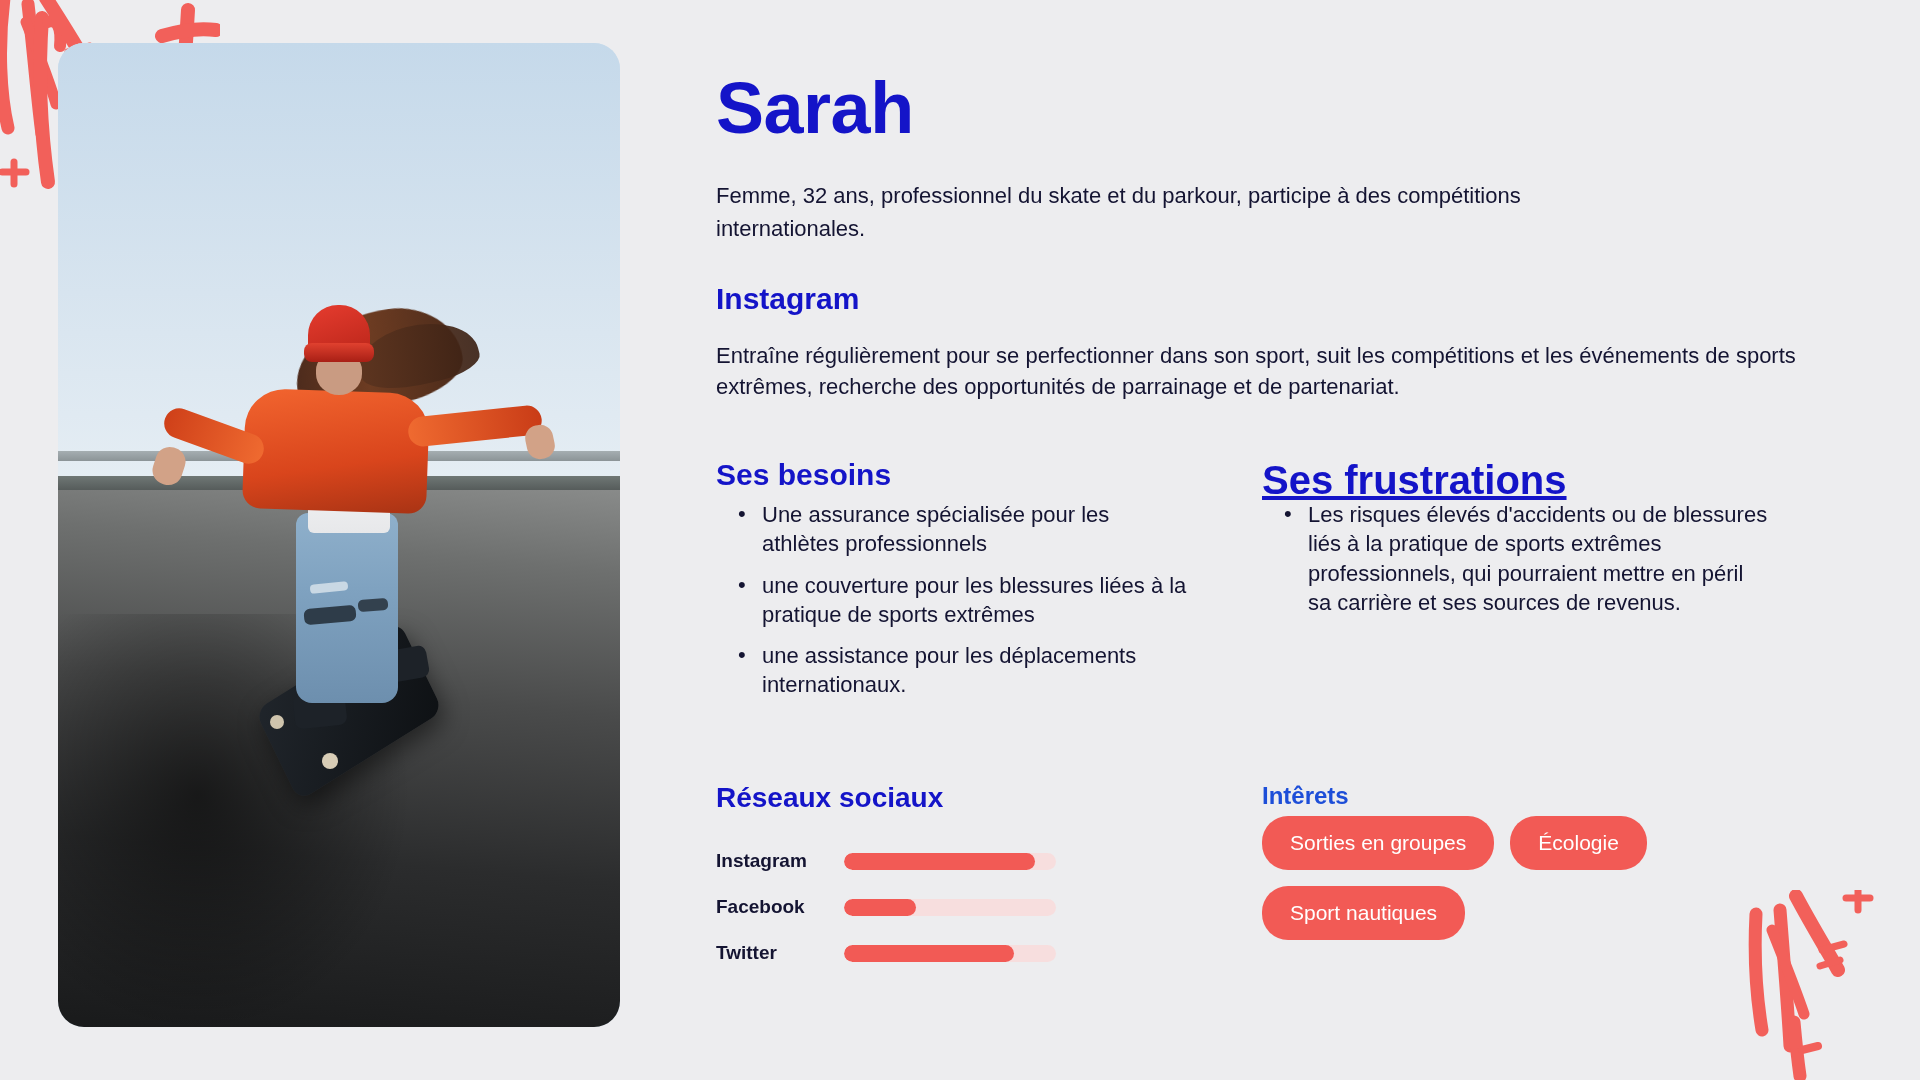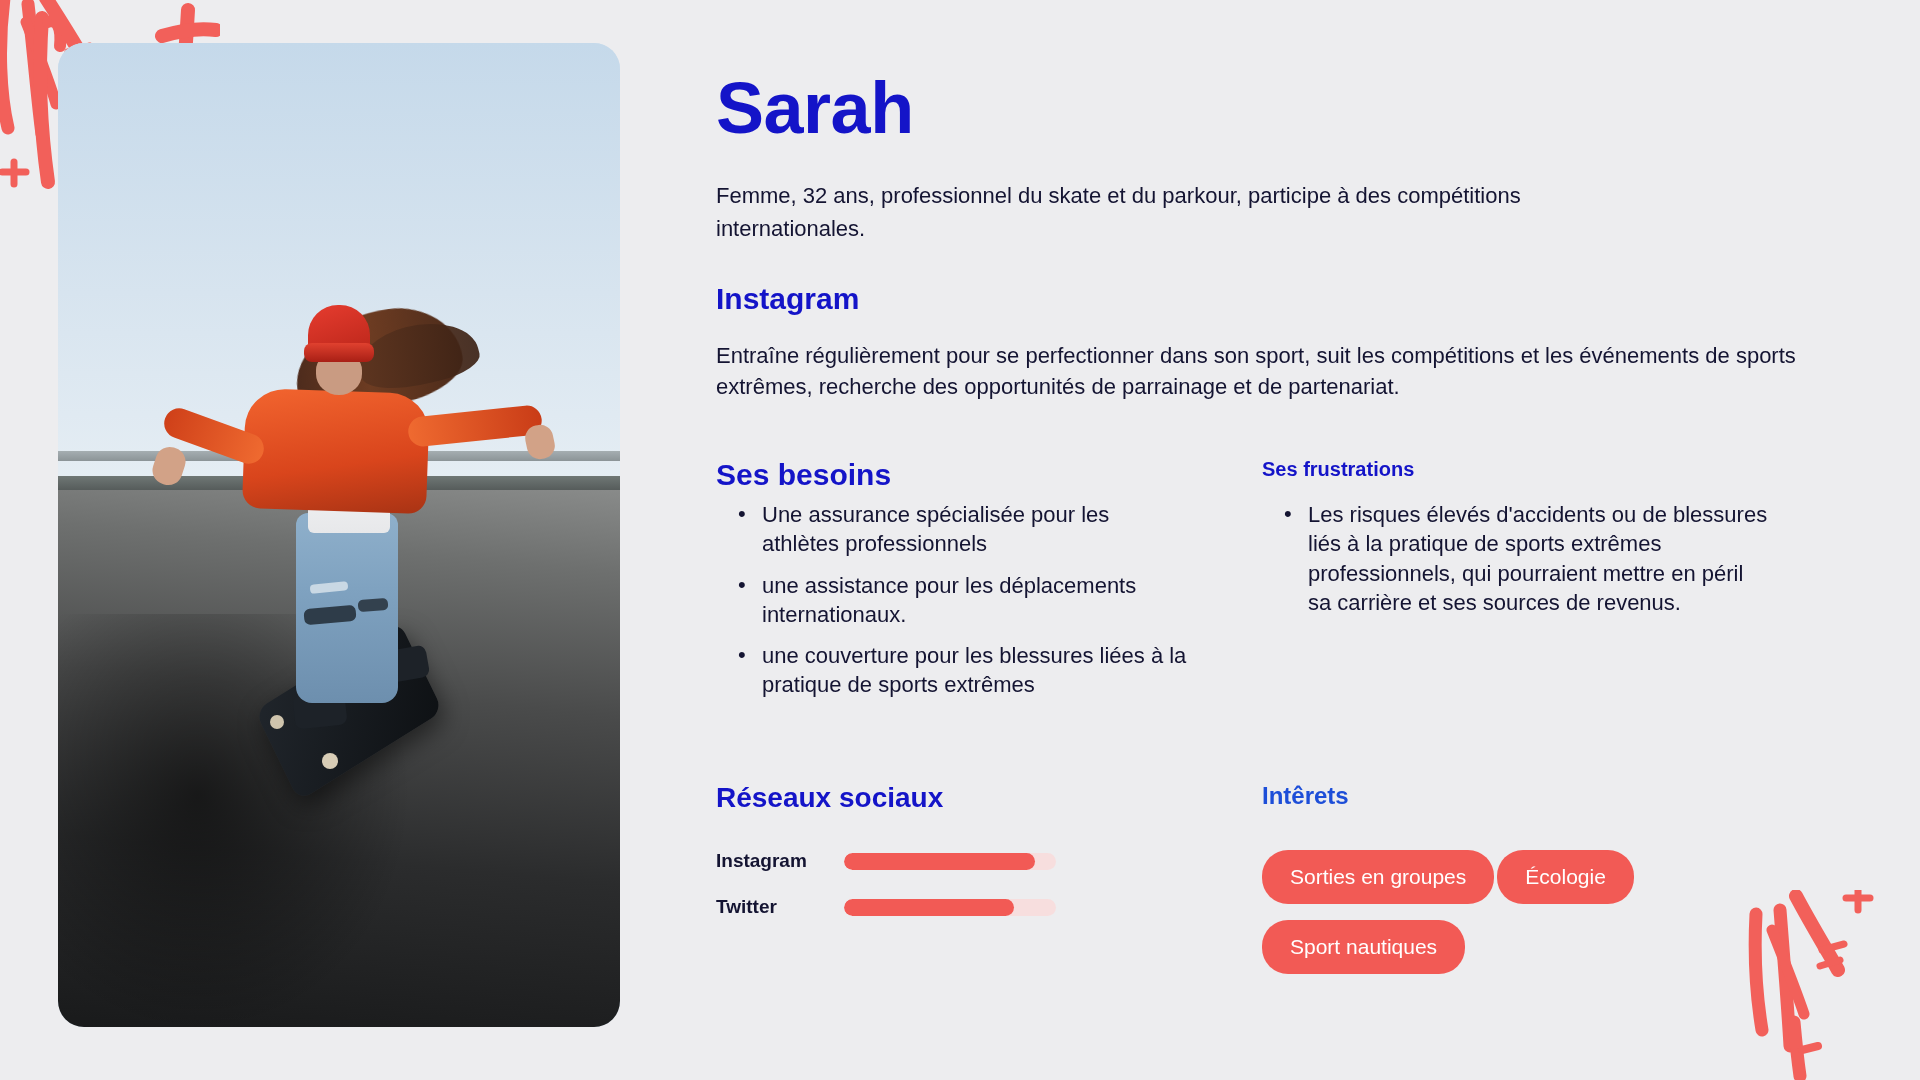--- a/index.html
+++ b/index.html
@@ -138,21 +138,21 @@
     position:absolute;left:0;top:340px;width:1110px;
     font-size:22px;color:#141432;line-height:1.42;
   }
 
   .h-besoins{
     position:absolute;left:0;top:458px;
     font-size:30px;font-weight:800;color:#1414c8;
   }
   .h-frustrations{
     position:absolute;left:546px;top:458px;
-    font-size:20px;font-weight:800;color:#1414c8;
+    font-size:40px;font-weight:800;color:#1414c8;text-decoration:underline;
   }
   ul.blist{
     position:absolute;margin:0;padding:0 0 0 46px;
     list-style:none;
     font-size:22px;color:#141432;line-height:1.33;
   }
   ul.blist li{position:relative;margin-bottom:12px;}
   ul.blist li:before{
     content:"•";position:absolute;left:-24px;top:-1px;color:#141432;font-size:22px;
   }
@@ -175,22 +175,22 @@
   }
   .bar-track{
     position:relative;width:212px;height:17px;
     background:#f7dede;border-radius:10px;overflow:hidden;
   }
   .bar-fill{
     position:absolute;left:0;top:0;height:100%;
     background:#f25a55;border-radius:10px;
   }
 
-  .tags{position:absolute;left:546px;top:850px;width:470px;
-    display:flex;flex-wrap:wrap;gap:16px 3px;}
+  .tags{position:absolute;left:546px;top:816px;width:470px;
+    display:flex;flex-wrap:wrap;gap:16px 16px;}
   .tag{
     background:#f25a55;color:#ffffff;
     border-radius:26px;
     padding:15px 28px;
     font-size:21px;
     white-space:nowrap;
   }
 </style>
 </head>
 <body>
@@ -271,38 +271,44 @@
     <div class="name">Sarah</div>
 
     <div class="intro">Femme, 32 ans, professionnel du skate et du parkour, participe à des compétitions internationales.</div>
 
     <div class="h-habitudes">Instagram</div>
     <div class="habitudes-body">Entraîne régulièrement pour se perfectionner dans son sport, suit les compétitions et les événements de sports extrêmes, recherche des opportunités de parrainage et de partenariat.</div>
 
     <div class="h-besoins">Ses besoins</div>
     <ul class="blist besoins-list">
       <li>Une assurance spécialisée pour les athlètes professionnels</li>
+      <li>une couverture pour les blessures liées à la pratique de sports extrêmes</li>
       <li>une assistance pour les déplacements internationaux.</li>
-      <li>une couverture pour les blessures liées à la pratique de sports extrêmes</li>
     </ul>
 
     <div class="h-frustrations">Ses frustrations</div>
     <ul class="blist frustrations-list">
       <li>Les risques élevés d'accidents ou de blessures liés à la pratique de sports extrêmes professionnels, qui pourraient mettre en péril sa carrière et ses sources de revenus.</li>
     </ul>
 
     <div class="h-reseaux">Réseaux sociaux</div>
     <div class="social">
       <div class="social-row">
         <div class="social-label">Instagram</div>
         <div class="bar-track">
           <div class="bar-fill" style="width: 90%;"></div>
         </div>
       </div>
       <div class="social-row">
+        <div class="social-label">Facebook</div>
+        <div class="bar-track">
+          <div class="bar-fill" style="width: 34%;"></div>
+        </div>
+      </div>
+      <div class="social-row">
         <div class="social-label">Twitter</div>
         <div class="bar-track">
           <div class="bar-fill" style="width: 80%;"></div>
         </div>
       </div>
     </div>
 
     <div class="h-interets">Intêrets</div>
     <div class="tags">
       <span class="tag">Sorties en groupes</span>

